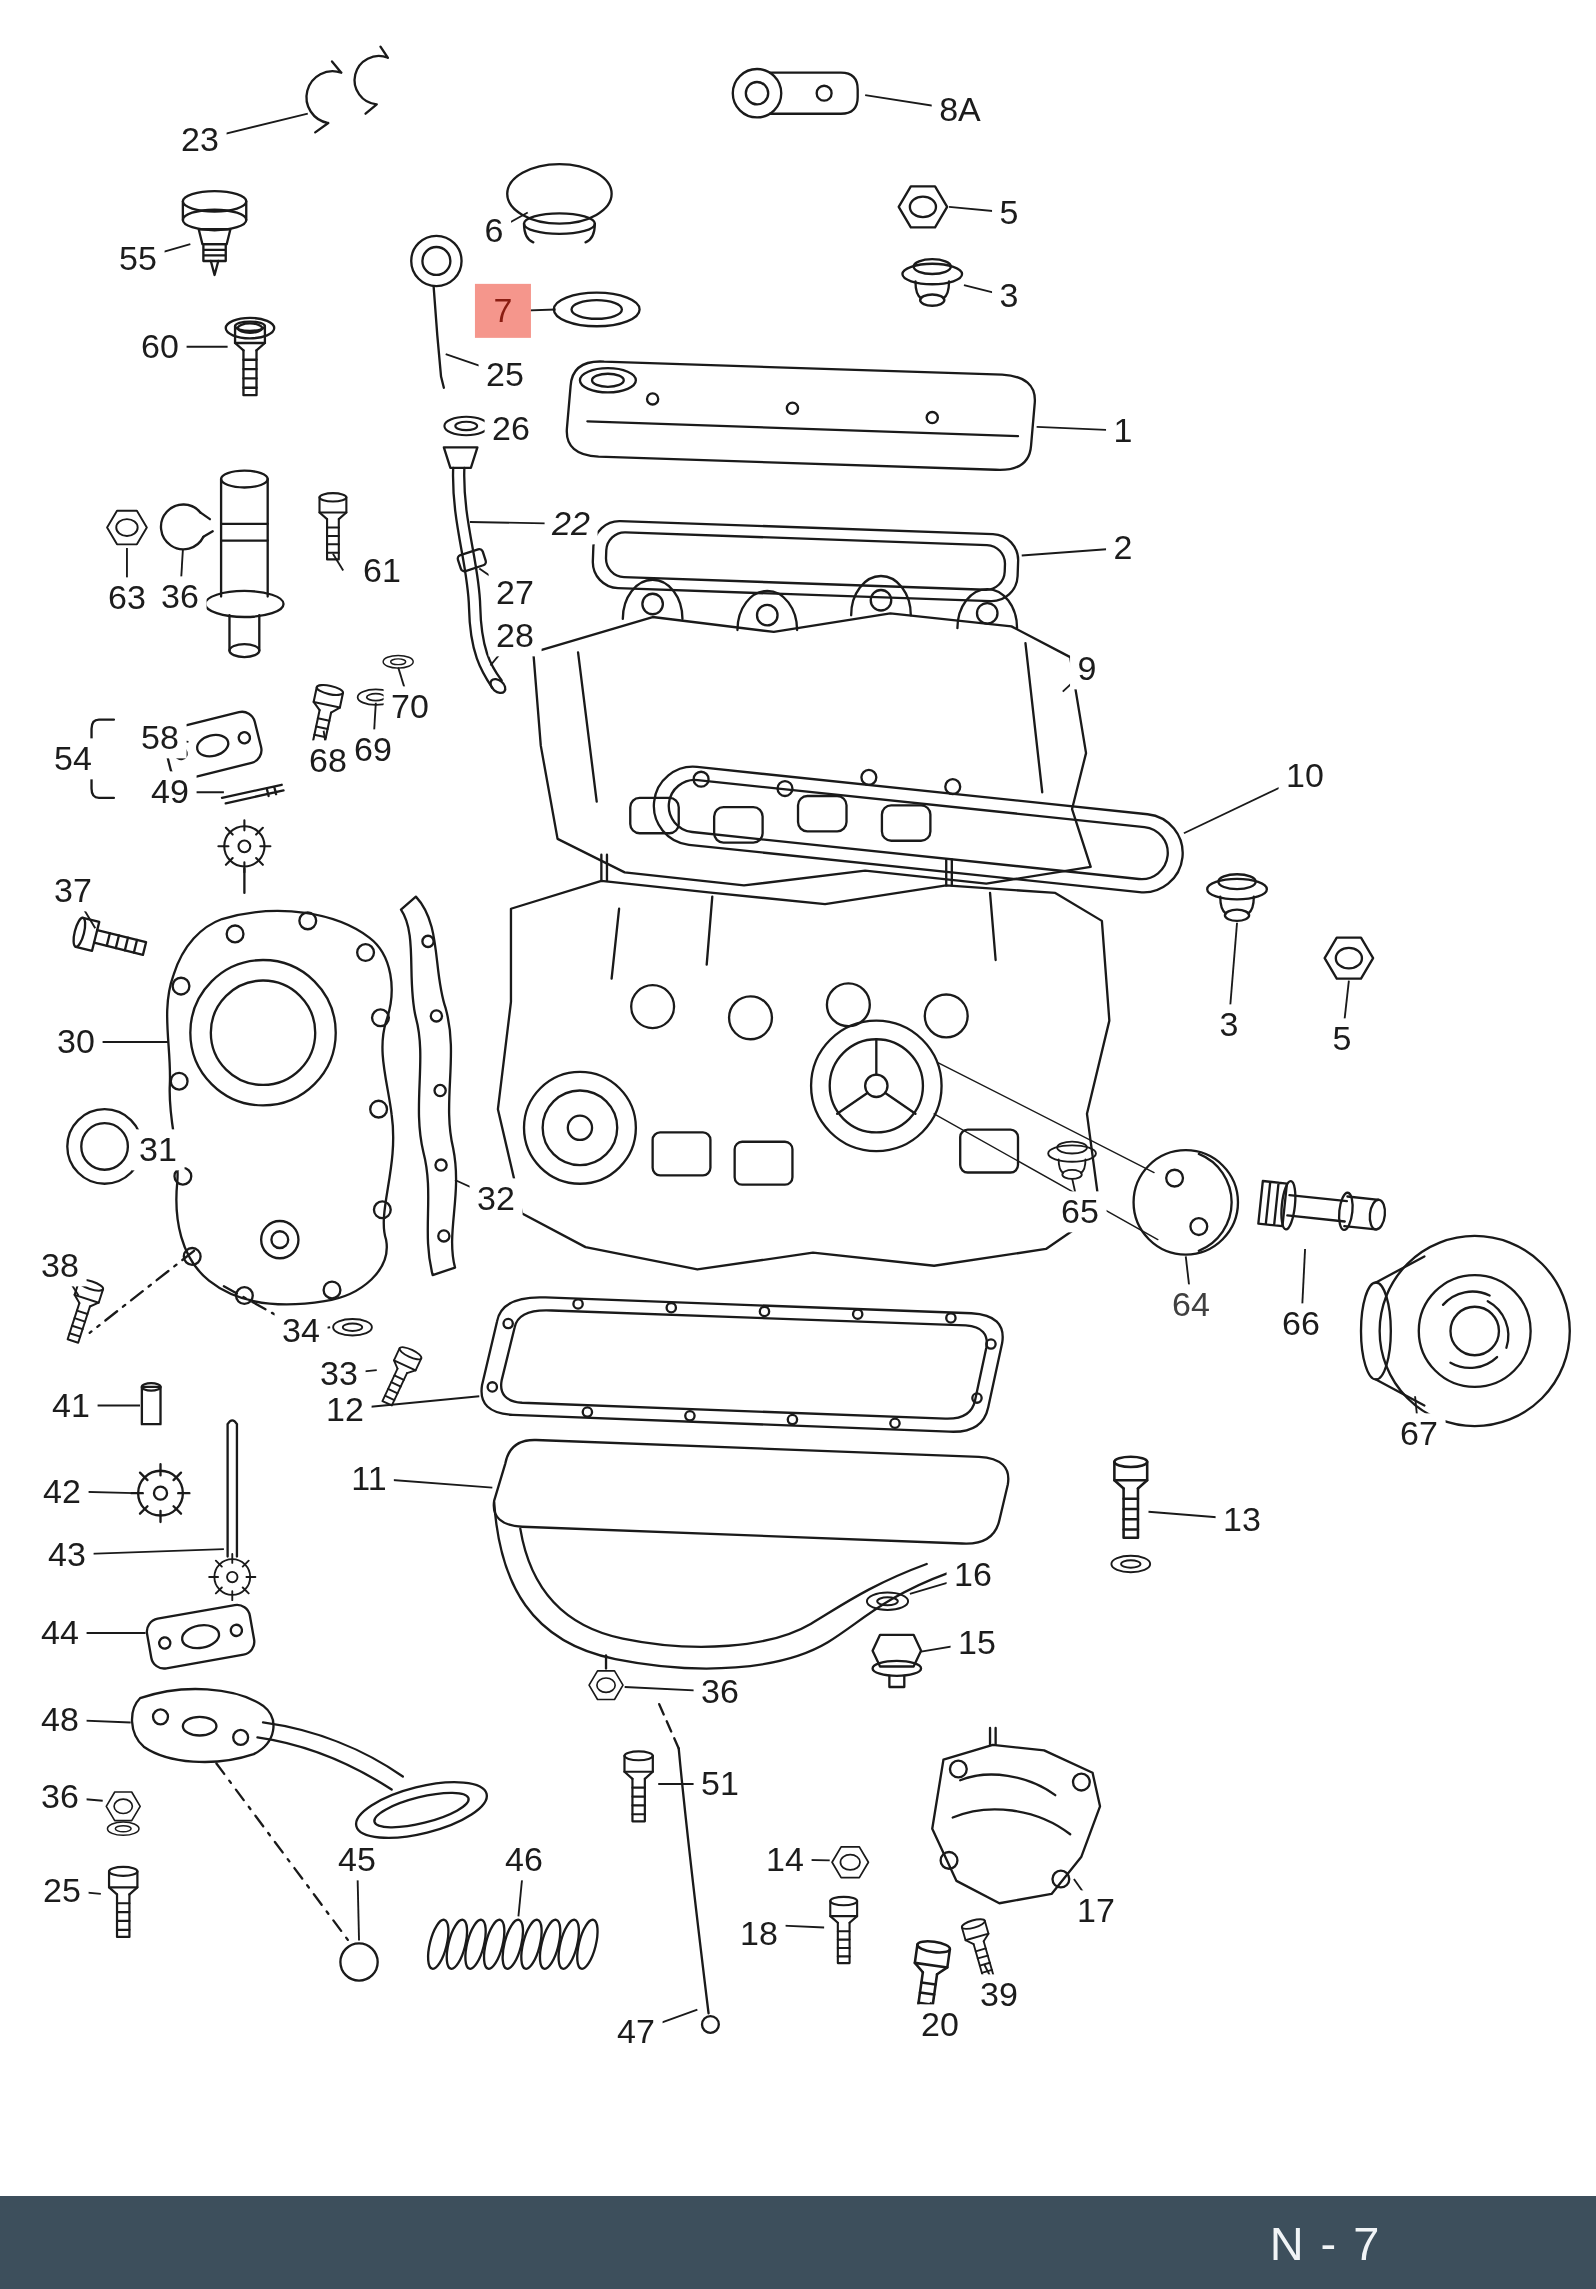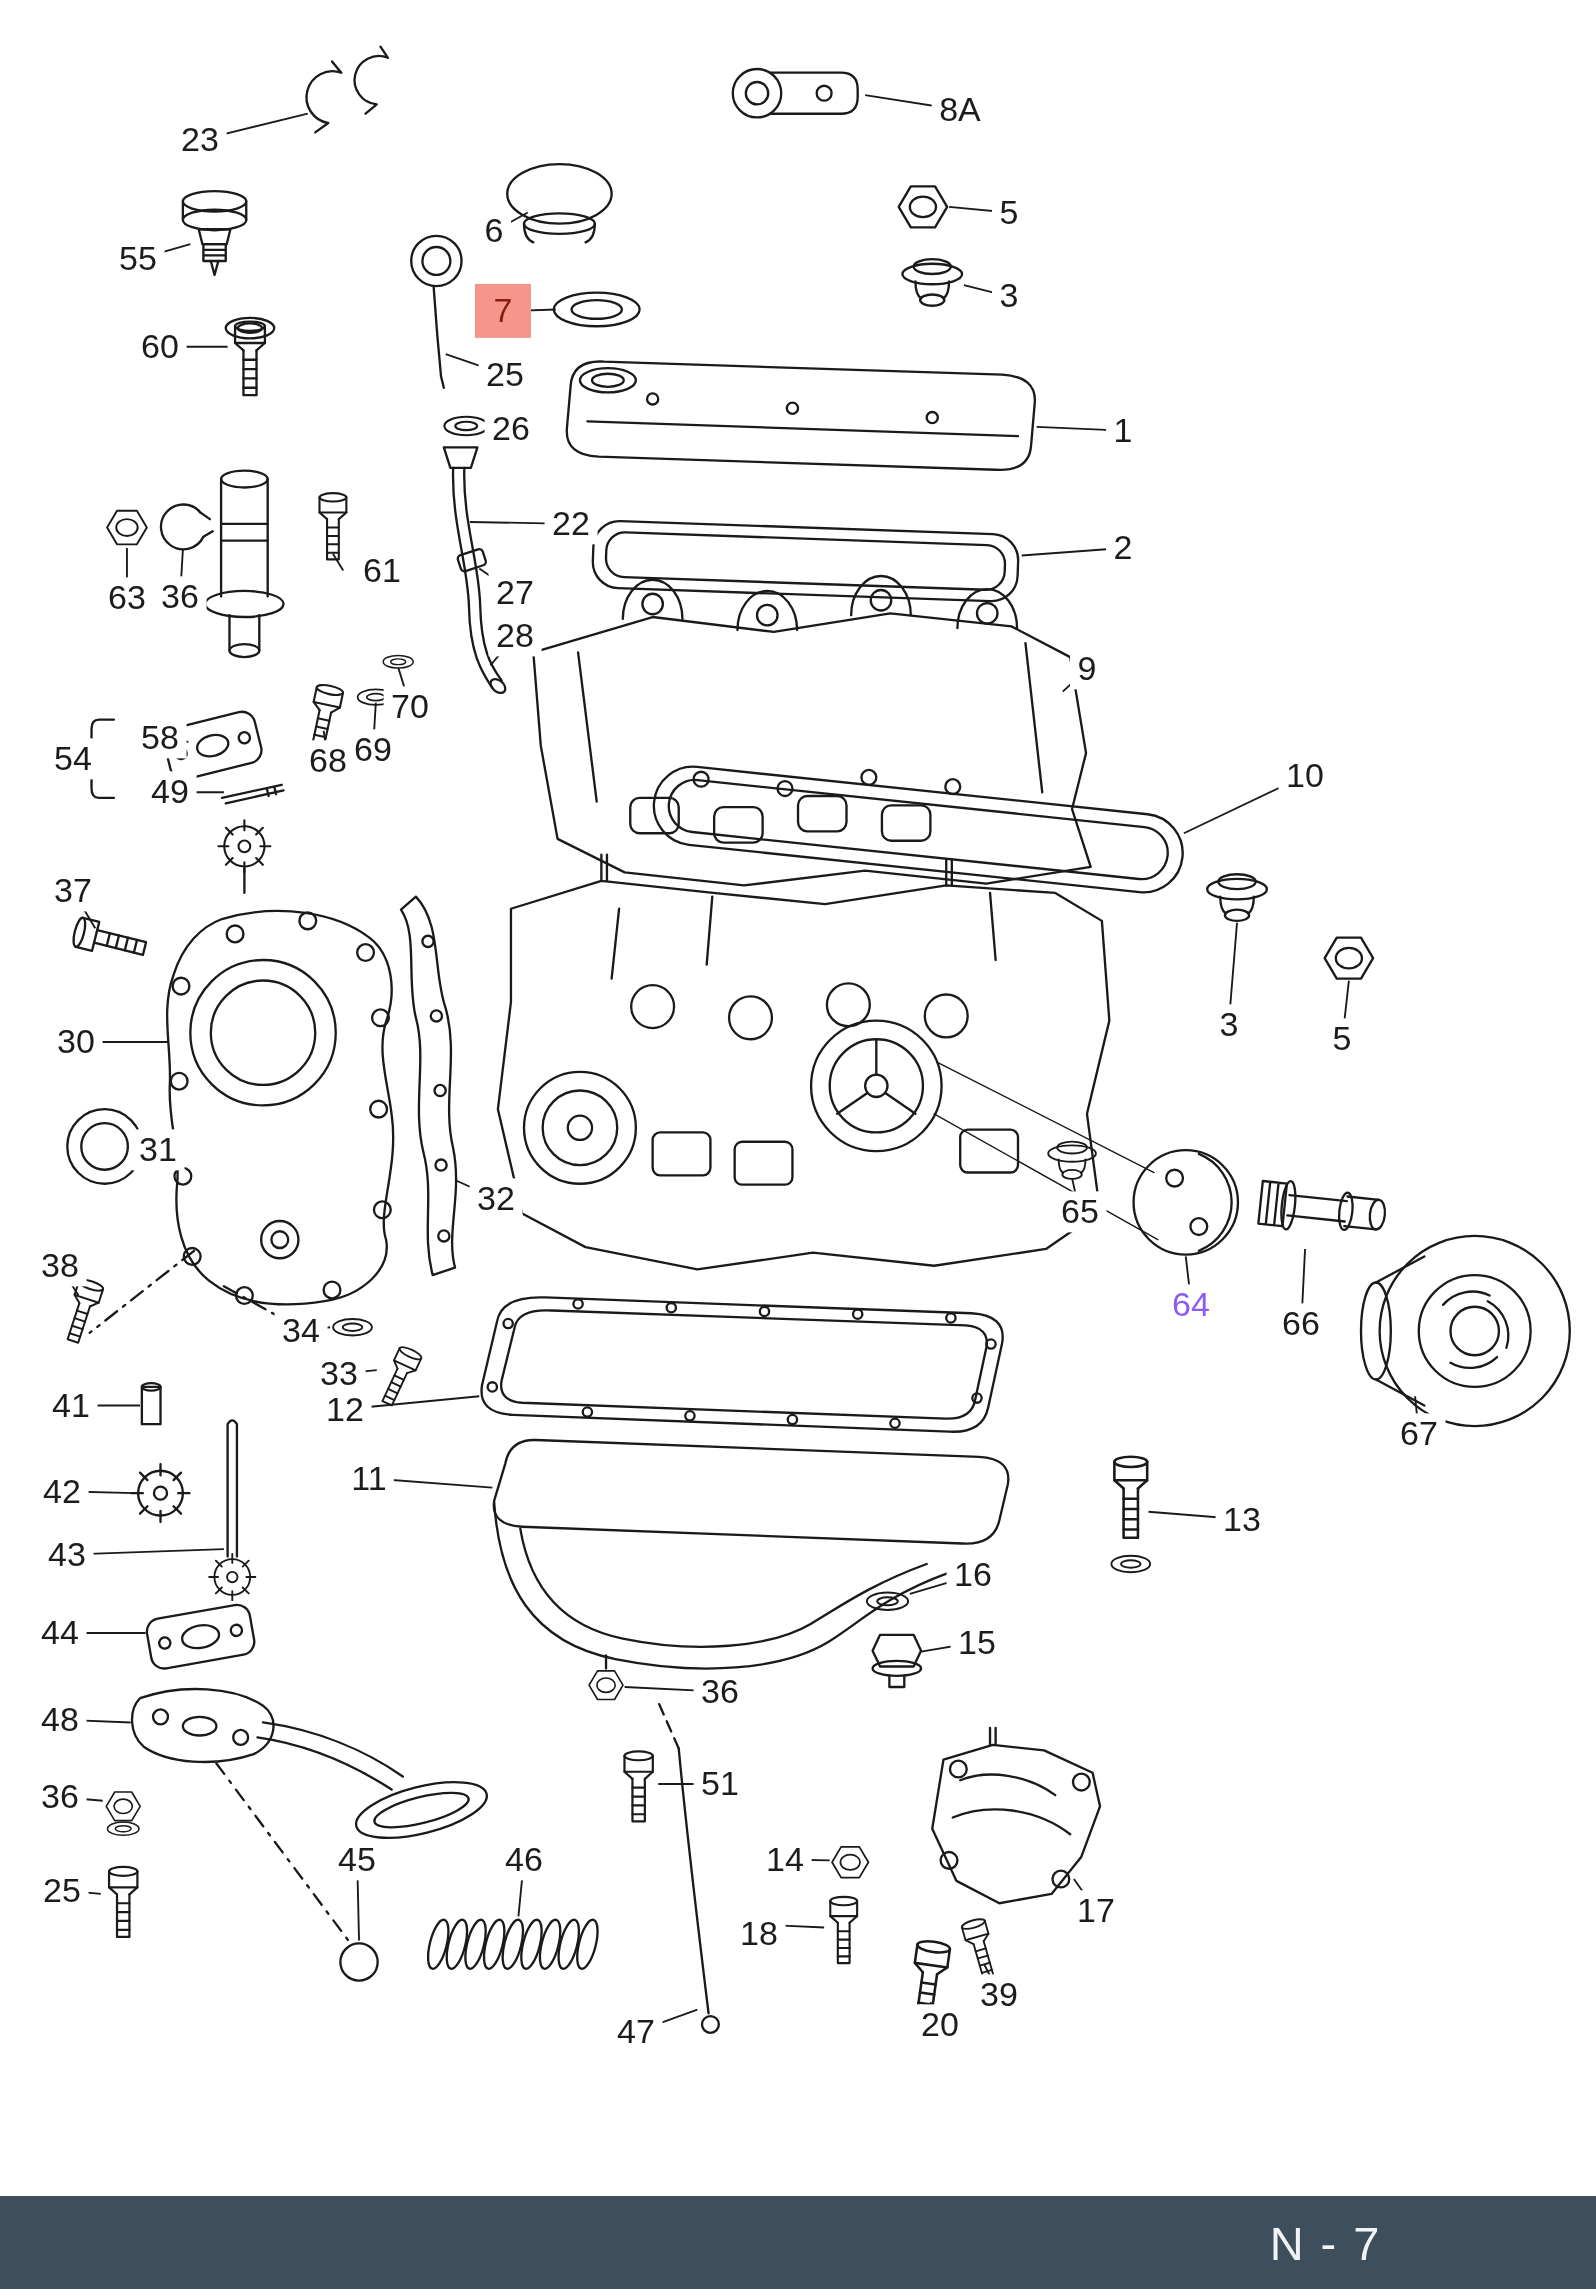--- a/index.html
+++ b/index.html
@@ -478,21 +478,21 @@
       <div class="part-label" style="left: 960px; top: 110px; color: rgb(28, 28, 28);">8A</div>
       <div class="part-label" style="left: 138px; top: 259px; color: rgb(28, 28, 28);">55</div>
       <div class="part-label" style="left: 494px; top: 231px; color: rgb(28, 28, 28);">6</div>
       <div class="part-label" style="left: 1009px; top: 213px; color: rgb(28, 28, 28);">5</div>
       <div class="part-label highlighted" style="left: 503px; top: 311px; color: rgb(138, 29, 18); background: rgb(245, 150, 140);">7</div>
       <div class="part-label" style="left: 1009px; top: 296px; color: rgb(28, 28, 28);">3</div>
       <div class="part-label" style="left: 160px; top: 347px; color: rgb(28, 28, 28);">60</div>
       <div class="part-label" style="left: 505px; top: 375px; color: rgb(28, 28, 28);">25</div>
       <div class="part-label" style="left: 511px; top: 429px; color: rgb(28, 28, 28);">26</div>
       <div class="part-label" style="left: 1123px; top: 431px; color: rgb(28, 28, 28);">1</div>
-      <div class="part-label" style="left: 571px; top: 524px; color: rgb(28, 28, 28);">22</div>
+      <div class="part-label" style="left: 571px; top: 524px; color: rgb(28, 28, 28); font-style: italic;">22</div>
       <div class="part-label" style="left: 1123px; top: 548px; color: rgb(28, 28, 28);">2</div>
       <div class="part-label" style="left: 343px; top: 571px; color: rgb(28, 28, 28); margin-left: 39px;">61</div>
       <div class="part-label" style="left: 127px; top: 598px; color: rgb(28, 28, 28);">63</div>
       <div class="part-label" style="left: 180px; top: 597px; color: rgb(28, 28, 28);">36</div>
       <div class="part-label" style="left: 515px; top: 593px; color: rgb(28, 28, 28);">27</div>
       <div class="part-label" style="left: 515px; top: 636px; color: rgb(28, 28, 28);">28</div>
       <div class="part-label" style="left: 1087px; top: 669px; color: rgb(28, 28, 28);">9</div>
       <div class="part-label" style="left: 410px; top: 707px; color: rgb(28, 28, 28);">70</div>
       <div class="part-label" style="left: 73px; top: 759px; color: rgb(28, 28, 28);">54</div>
       <div class="part-label" style="left: 160px; top: 738px; color: rgb(28, 28, 28);">58</div>
@@ -501,21 +501,21 @@
       <div class="part-label" style="left: 170px; top: 792px; color: rgb(28, 28, 28);">49</div>
       <div class="part-label" style="left: 1305px; top: 776px; color: rgb(28, 28, 28);">10</div>
       <div class="part-label" style="left: 73px; top: 891px; color: rgb(28, 28, 28);">37</div>
       <div class="part-label" style="left: 1229px; top: 1025px; color: rgb(28, 28, 28);">3</div>
       <div class="part-label" style="left: 1342px; top: 1039px; color: rgb(28, 28, 28);">5</div>
       <div class="part-label" style="left: 76px; top: 1042px; color: rgb(28, 28, 28);">30</div>
       <div class="part-label" style="left: 158px; top: 1150px; color: rgb(28, 28, 28);">31</div>
       <div class="part-label" style="left: 496px; top: 1199px; color: rgb(28, 28, 28);">32</div>
       <div class="part-label" style="left: 1080px; top: 1212px; color: rgb(28, 28, 28);">65</div>
       <div class="part-label" style="left: 60px; top: 1266px; color: rgb(28, 28, 28);">38</div>
-      <div class="part-label" style="left: 1191px; top: 1305px; color: #8b5cf6;">64</div>
+      <div class="part-label" style="left: 1191px; top: 1305px; color: #404040;">64</div>
       <div class="part-label" style="left: 1301px; top: 1324px; color: rgb(28, 28, 28);">66</div>
       <div class="part-label" style="left: 301px; top: 1331px; color: rgb(28, 28, 28);">34</div>
       <div class="part-label" style="left: 339px; top: 1374px; color: rgb(28, 28, 28);">33</div>
       <div class="part-label" style="left: 71px; top: 1406px; color: rgb(28, 28, 28);">41</div>
       <div class="part-label" style="left: 345px; top: 1410px; color: rgb(28, 28, 28);">12</div>
       <div class="part-label" style="left: 1419px; top: 1434px; color: rgb(28, 28, 28);">67</div>
       <div class="part-label" style="left: 369px; top: 1479px; color: rgb(28, 28, 28);">11</div>
       <div class="part-label" style="left: 62px; top: 1492px; color: rgb(28, 28, 28);">42</div>
       <div class="part-label" style="left: 1242px; top: 1520px; color: rgb(28, 28, 28);">13</div>
       <div class="part-label" style="left: 67px; top: 1555px; color: rgb(28, 28, 28);">43</div>

